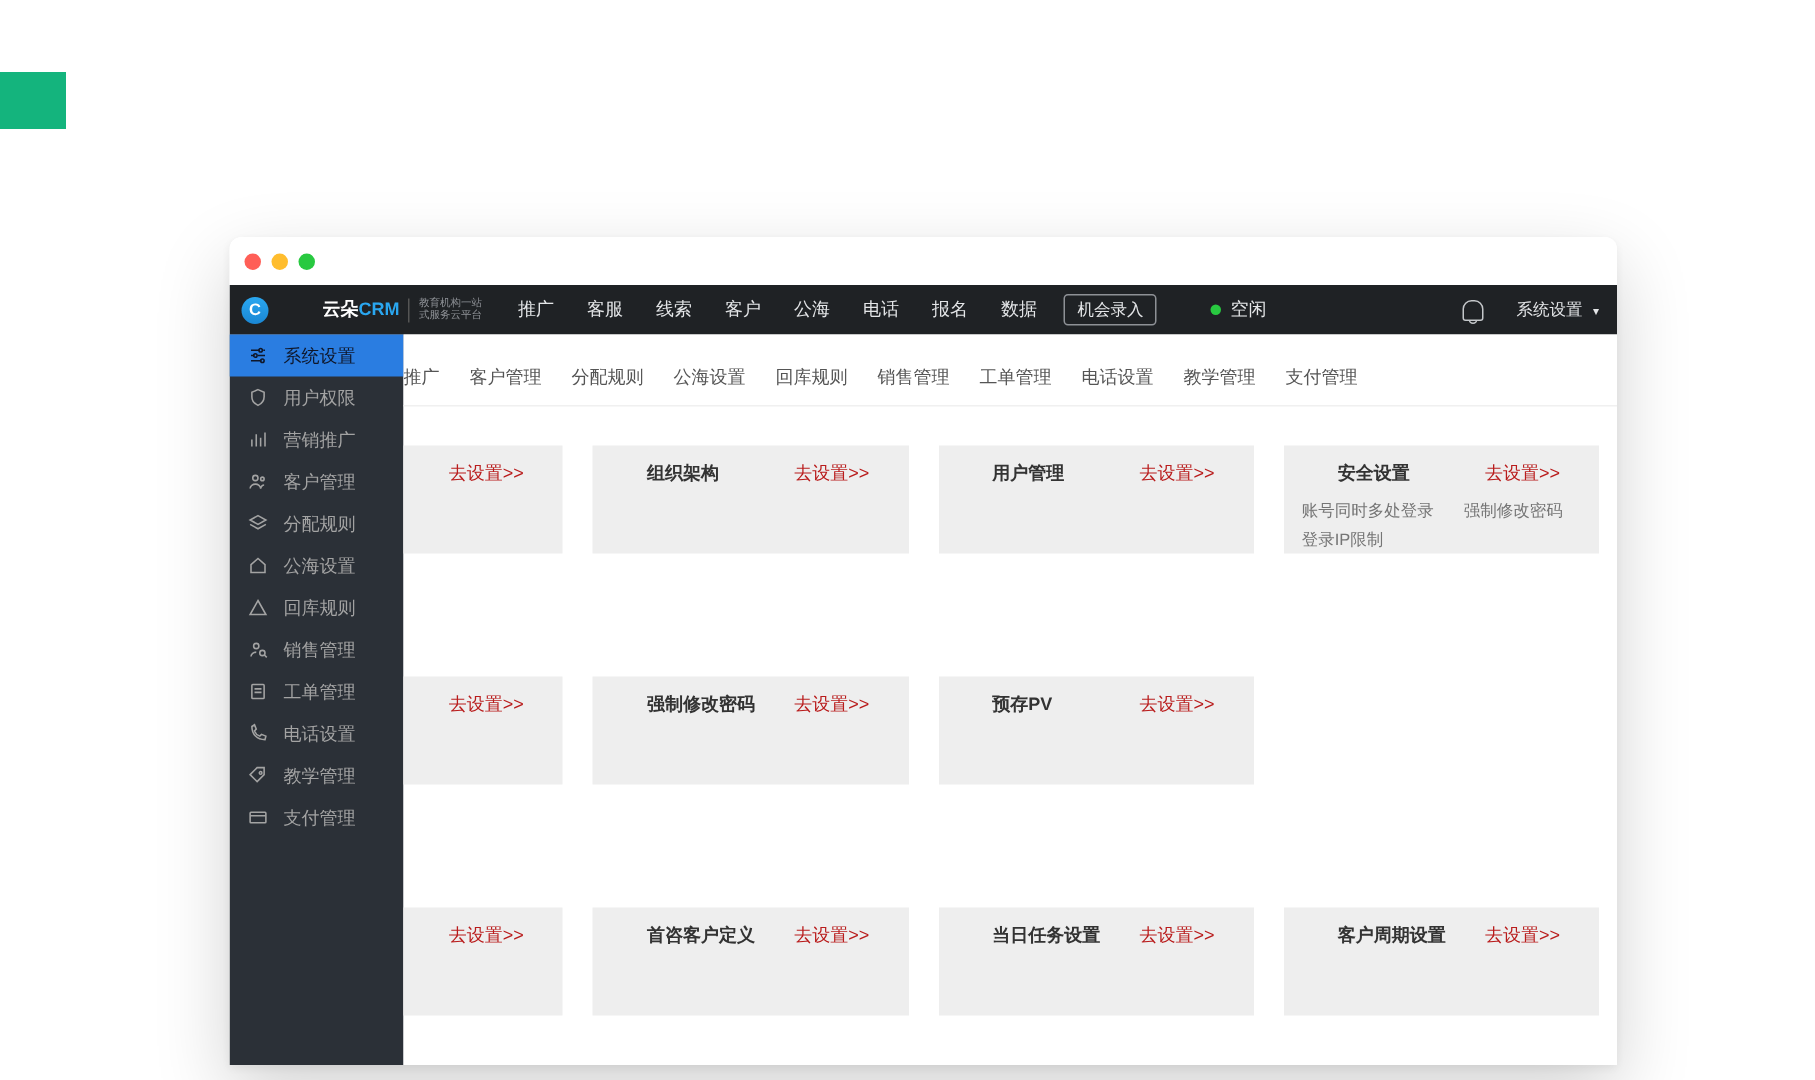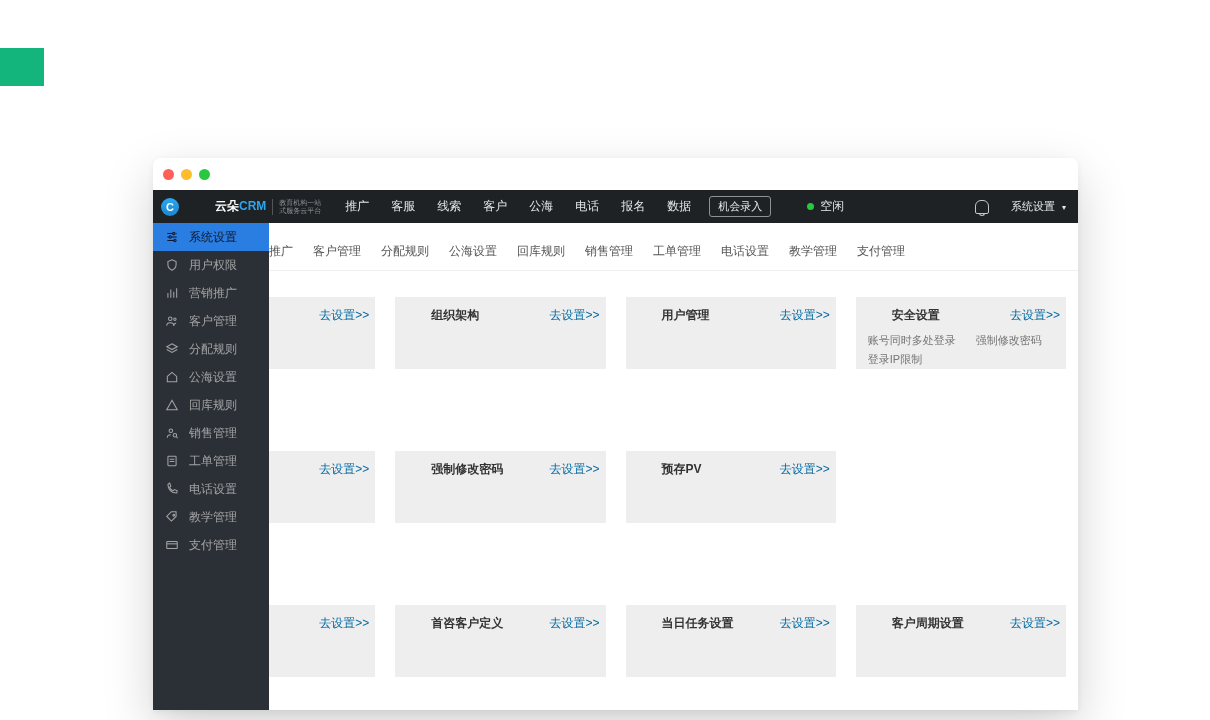--- a/index.html
+++ b/index.html
@@ -138,22 +138,22 @@
     min-width: 180px;
     height: 72px;
     background: #eeeeee;
     position: relative;
     padding: 10px 12px;
     font-size: 12px;
     color: #333;
   }
   .card-title { font-weight: 600; margin-left: 24px; }
   .card-link {
-    position: absolute; right: 6px; top: 10px;
-    color: #0369a1; font-size: 12px; cursor: pointer;
+    position: absolute; right: 26px; top: 10px;
+    color: #b91c1c; font-size: 12px; cursor: pointer;
   }
   .card-details {
     position: absolute;
     left: 12px; right: 12px; top: 36px;
     display: flex; flex-wrap: wrap; gap: 4px 20px;
     color: #757575; font-size: 11px;
   }
 </style>
 </head>
 <body>

